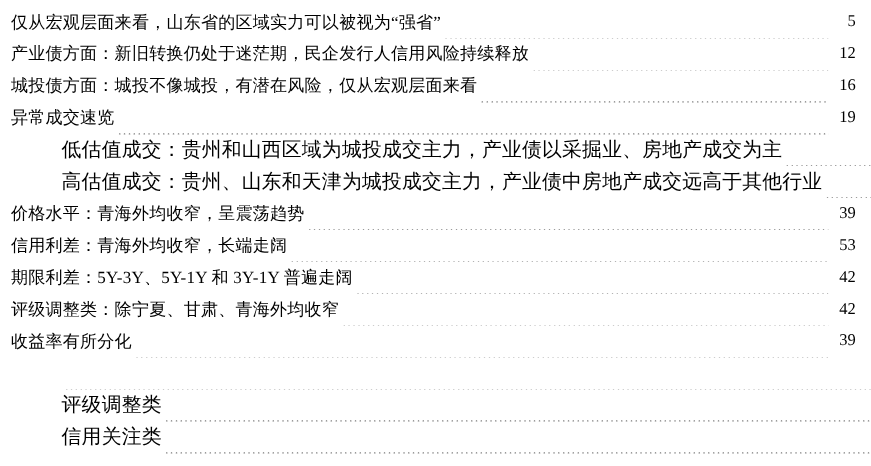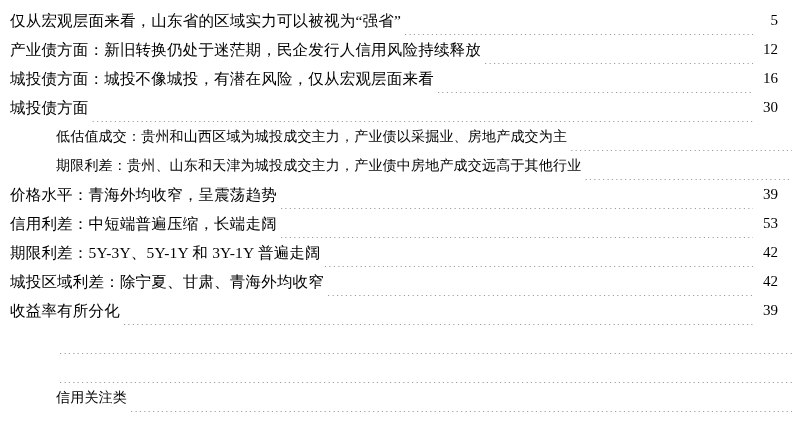--- a/index.html
+++ b/index.html
@@ -60,21 +60,21 @@
   .level-1 .entry-title {
     font-size: 15.5px;
   }
   
   .level-2 {
     padding-left: 46px;
     height: 29px;
     line-height: 29px;
   }
   .level-2 .entry-title {
-    font-size: 14px;
+    font-size: 18px;
   }
   .level-2 .dots::after {
     letter-spacing: 1.15px;
   }
 </style>
 </head>
 <body>
 
 <div class="toc">
   <div class="toc-entry level-1">
@@ -86,64 +86,65 @@
     <span class="entry-title">产业债方面：新旧转换仍处于迷茫期，民企发行人信用风险持续释放</span>
     <span class="dots"></span>
     <span class="page-num">12</span>
   </div>
   <div class="toc-entry level-1">
     <span class="entry-title">城投债方面：城投不像城投，有潜在风险，仅从宏观层面来看</span>
     <span class="dots"></span>
     <span class="page-num">16</span>
   </div>
   <div class="toc-entry level-1">
-    <span class="entry-title">城投债方面</span>
+    <span class="entry-title">异常成交速览</span>
     <span class="dots"></span>
-    <span class="page-num">30</span>
+    <span class="page-num">19</span>
   </div>
   <div class="toc-entry level-2">
     <span class="entry-title">低估值成交：贵州和山西区域为城投成交主力，产业债以采掘业、房地产成交为主</span>
     <span class="dots"></span>
 
   </div>
   <div class="toc-entry level-2">
-    <span class="entry-title">期限利差：贵州、山东和天津为城投成交主力，产业债中房地产成交远高于其他行业</span>
+    <span class="entry-title">高估值成交：贵州、山东和天津为城投成交主力，产业债中房地产成交远高于其他行业</span>
     <span class="dots"></span>
 
   </div>
   <div class="toc-entry level-1">
     <span class="entry-title">价格水平：青海外均收窄，呈震荡趋势</span>
     <span class="dots"></span>
     <span class="page-num">39</span>
   </div>
   <div class="toc-entry level-1">
-    <span class="entry-title">信用利差：中短端普遍压缩，长端走阔</span>
+    <span class="entry-title">信用利差：青海外均收窄，长端走阔</span>
     <span class="dots"></span>
     <span class="page-num">53</span>
   </div>
   <div class="toc-entry level-1">
     <span class="entry-title">期限利差：5Y-3Y、5Y-1Y 和 3Y-1Y 普遍走阔</span>
     <span class="dots"></span>
     <span class="page-num">42</span>
   </div>
   <div class="toc-entry level-1">
-    <span class="entry-title">城投区域利差：除宁夏、甘肃、青海外均收窄</span>
+    <span class="entry-title">评级调整类：除宁夏、甘肃、青海外均收窄</span>
     <span class="dots"></span>
     <span class="page-num">42</span>
   </div>
   <div class="toc-entry level-1">
     <span class="entry-title">收益率有所分化</span>
     <span class="dots"></span>
     <span class="page-num">39</span>
   </div>
   <div class="toc-entry level-2">
     <span class="dots"></span>
 
   </div>
   <div class="toc-entry level-2">
+    <span class="entry-title">评级调整类</span>
     <span class="dots"></span>
 
   </div>
   <div class="toc-entry level-2">
     <span class="entry-title">信用关注类</span>
     <span class="dots"></span>
 
   </div>
 </div>
 

